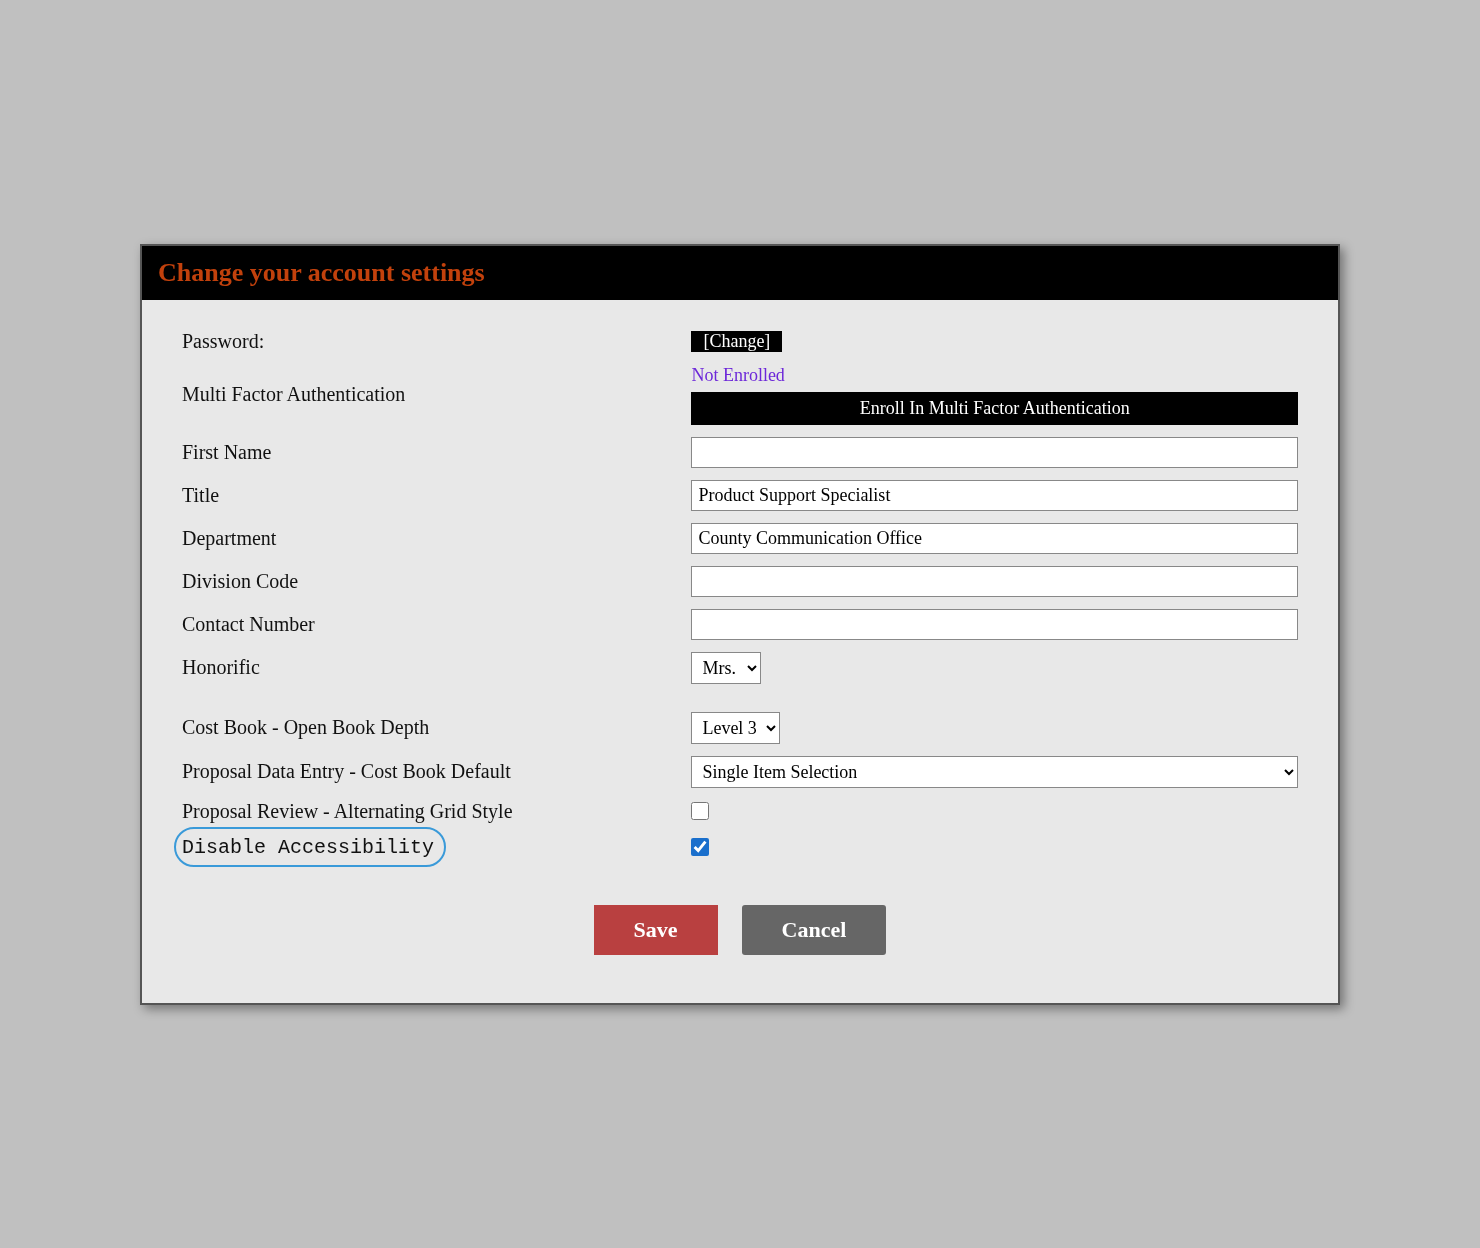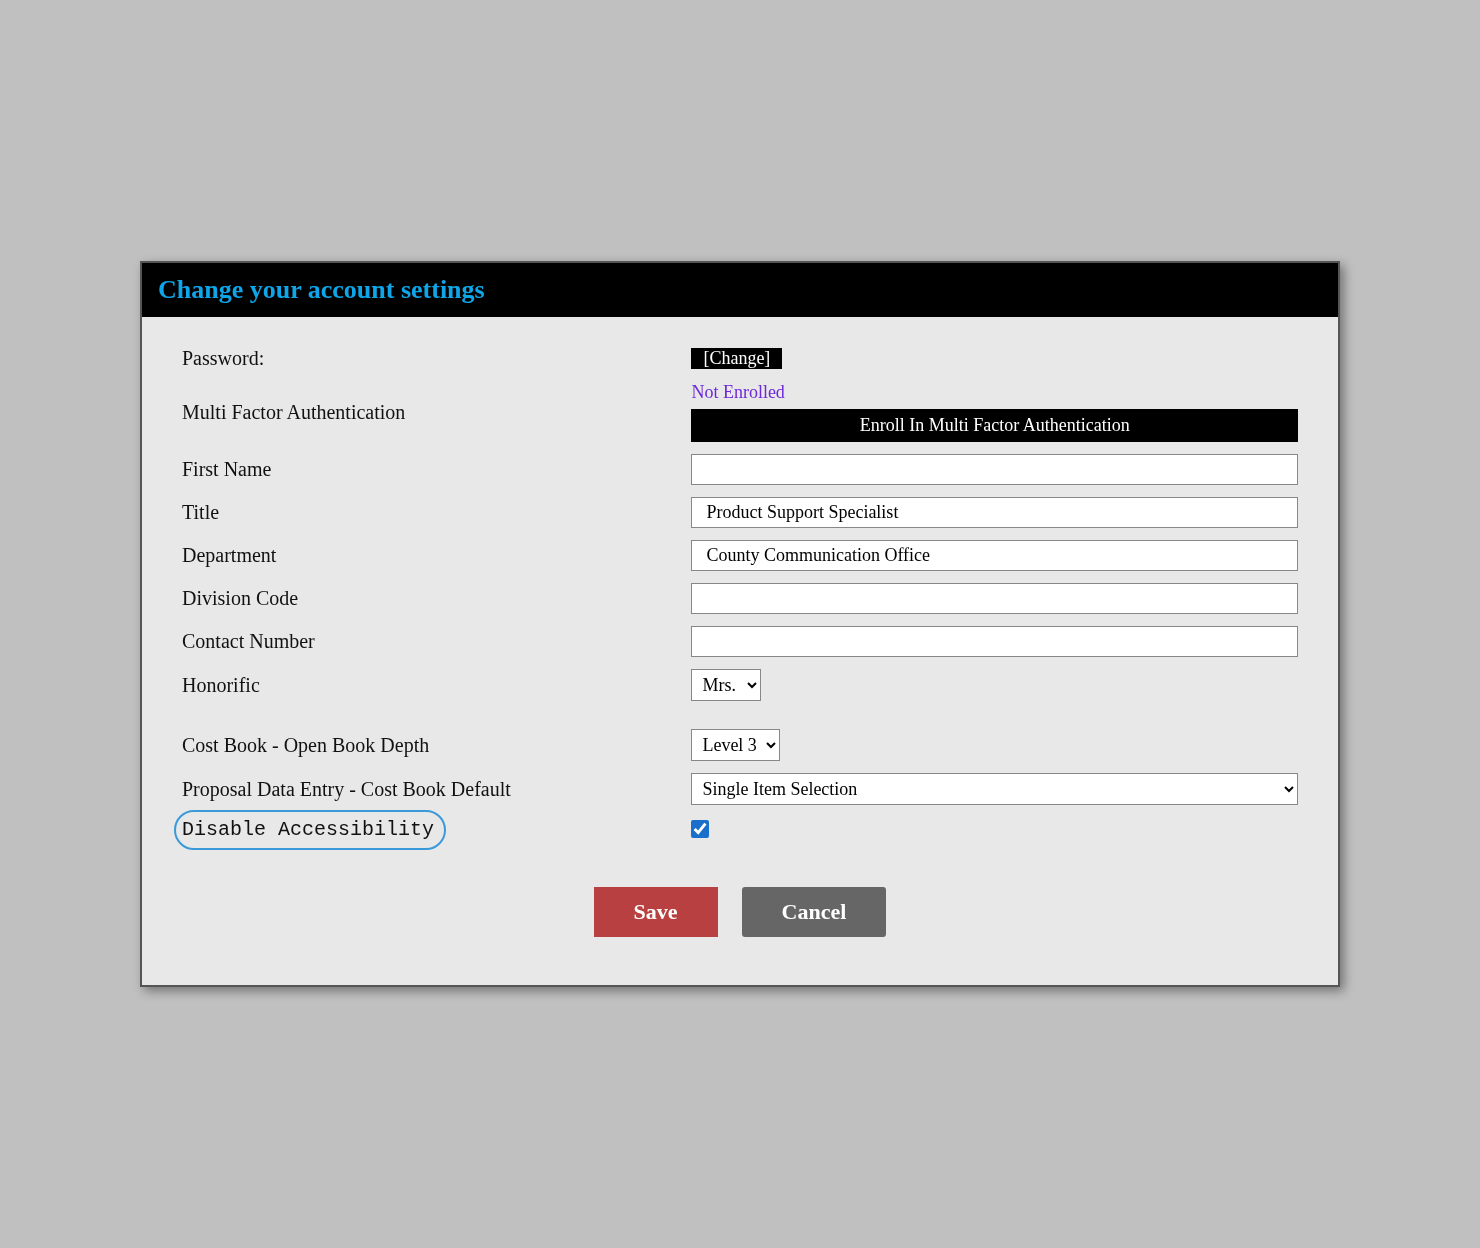--- a/index.html
+++ b/index.html
@@ -19,21 +19,21 @@
 
     .dialog {
       width: 1200px;
       background: #e8e8e8;
       border: 2px solid #555;
       box-shadow: 4px 4px 10px rgba(0,0,0,0.4);
     }
 
     .dialog-title {
       background: #000;
-      color: #0ea5e9;
+      color: #c2410c;
       padding: 12px 16px;
       font-size: 26px;
       font-weight: bold;
       font-family: 'Comic Sans MS', 'Chalkboard SE', cursive;
     }
 
     .dialog-body {
       padding: 24px 32px 32px 32px;
       background: #e8e8e8;
     }
@@ -60,21 +60,21 @@
       width: 55%;
     }
 
     .field-label {
       font-size: 20px;
       font-family: 'Comic Sans MS', 'Chalkboard SE', cursive;
     }
 
     .text-input {
       width: 100%;
-      padding: 4px 14px;
+      padding: 4px 6px;
       font-size: 18px;
       border: 1px solid #888;
       background: #fff;
       font-family: 'Comic Sans MS', 'Chalkboard SE', cursive;
     }
 
     .change-btn {
       background: #000;
       color: #fff;
       border: none;
@@ -305,20 +305,30 @@
           <td>
             <select class="select-field select-wide">
               <option selected="">Single Item Selection</option>
               <option>Multi Item Selection</option>
               <option>None</option>
             </select>
           </td>
         </tr>
 
 
+        <tr>
+          <td>
+            <span class="field-label">Proposal Review - Alternating Grid Style</span>
+          </td>
+          <td>
+            <div class="checkbox-cell">
+              <input type="checkbox" style="">
+            </div>
+          </td>
+        </tr>
 
         <tr>
           <td>
             <span class="disable-accessibility-label field-label">Disable Accessibility</span>
           </td>
           <td>
             <div class="checkbox-cell">
               <input type="checkbox" class="blue-check" checked="" style="">
             </div>
           </td>

